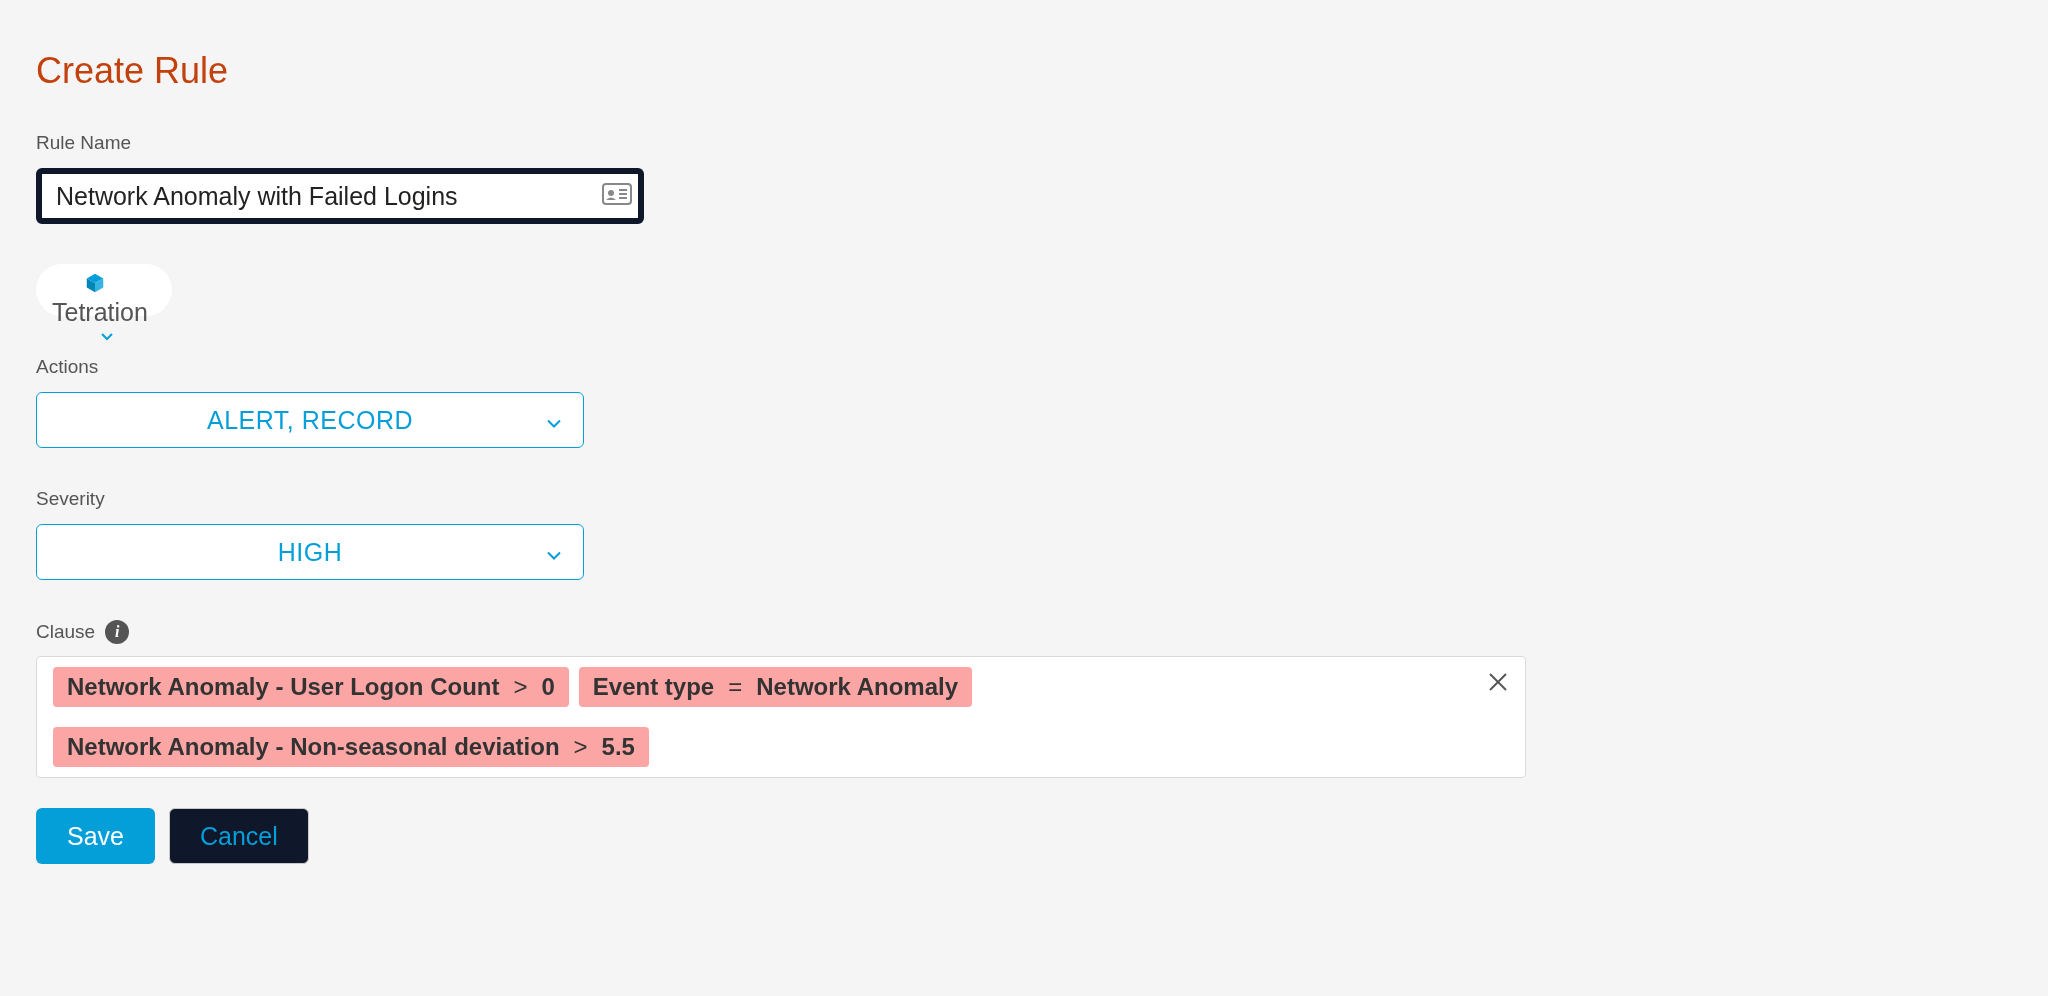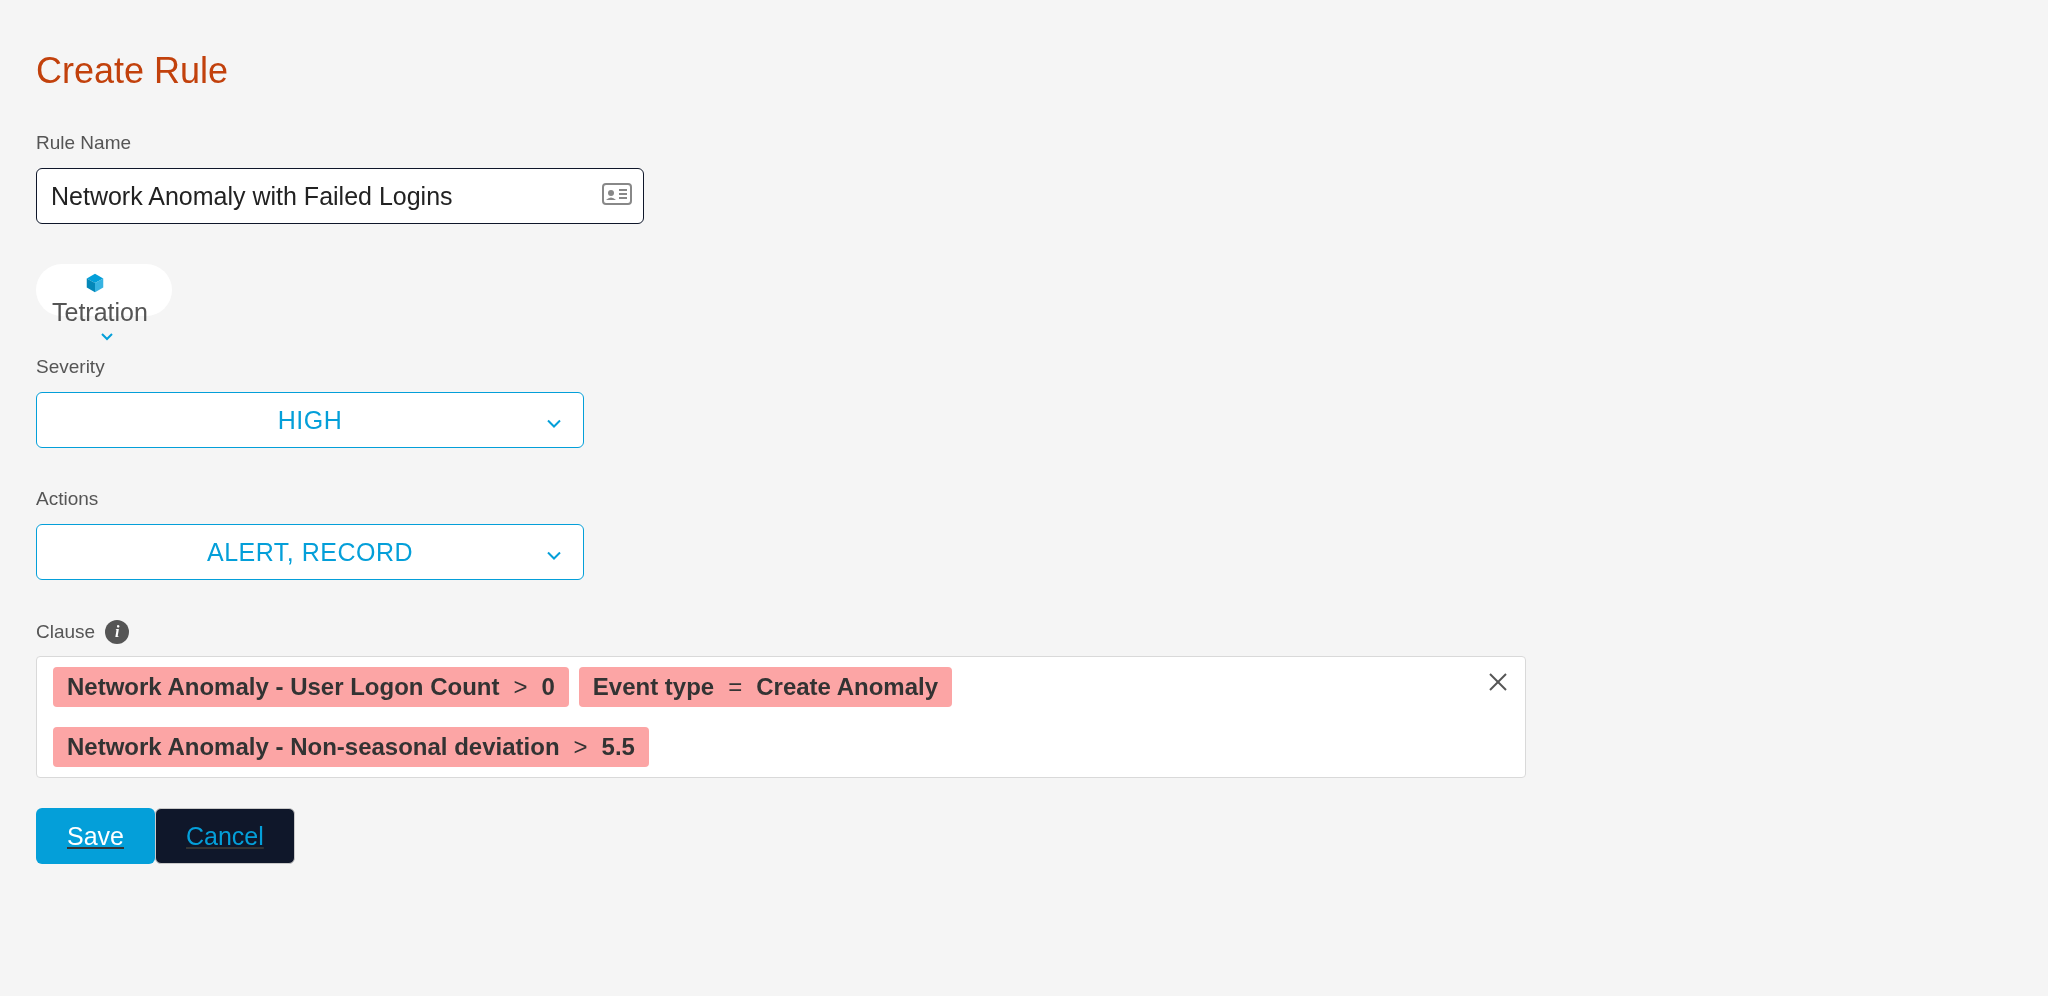--- a/index.html
+++ b/index.html
@@ -31,21 +31,21 @@
   }
 
   
   .text-input-wrap {
     position: relative;
     width: 608px;
   }
   .text-input {
     width: 100%;
     height: 56px;
-    border: 1px solid #0f172a;
+    border: 6px solid #0f172a;
     border-radius: 6px;
     background: #fff;
     font-size: 25px;
     padding: 6px 50px 6px 14px;
     color: #222;
     outline: none;
   }
   .input-badge-icon {
     position: absolute;
     right: 12px;
@@ -150,22 +150,22 @@
     font-weight: 600;
     color: #333;
     white-space: nowrap;
   }
   .pill .op { font-weight: 500; }
   .pill-break { flex-basis: 100%; height: 0; }
 
   
   .btn-row {
     display: flex;
+    gap: 14px;
     margin-top: 30px;
-    text-decoration: underline;
   }
   .btn {
     height: 56px;
     border-radius: 6px;
     font-size: 25px;
     padding: 0 30px;
     display: flex;
     align-items: center;
     justify-content: center;
     cursor: pointer;
@@ -217,35 +217,35 @@
       <span class="scope-text">Tetration</span>
       <span class="chevron">
         <svg width="12" height="8" viewBox="0 0 12 8">
             <path d="M1 1 L6 6 L11 1" fill="none" stroke="#049fd9" stroke-width="2"></path>
           </svg>
       </span>
     </div>
   </div>
 
   <div class="section">
-    <div class="field-label">Severity</div>
+    <div class="field-label">Actions</div>
     <div class="blue-select">
-      <span>HIGH</span>
+      <span>ALERT, RECORD</span>
       <span class="chevron">
         <svg width="14" height="9" viewBox="0 0 14 9">
             <path d="M1 1 L7 7 L13 1" fill="none" stroke="#049fd9" stroke-width="2"></path>
           </svg>
       </span>
     </div>
   </div>
 
   <div class="section">
-    <div class="field-label">Actions</div>
+    <div class="field-label">Severity</div>
     <div class="blue-select">
-      <span>ALERT, RECORD</span>
+      <span>HIGH</span>
       <span class="chevron">
         <svg width="14" height="9" viewBox="0 0 14 9">
             <path d="M1 1 L7 7 L13 1" fill="none" stroke="#049fd9" stroke-width="2"></path>
           </svg>
       </span>
     </div>
   </div>
 
   <div class="section" style="margin-bottom:16px;">
     <div class="clause-label-row">
@@ -254,21 +254,21 @@
     </div>
     <div class="clause-box">
       <div class="pill">
         <span>Network Anomaly - User Logon Count</span>
         <span class="op">&gt;</span>
         <span>0</span>
       </div>
       <div class="pill">
         <span>Event type</span>
         <span class="op">=</span>
-        <span>Create Anomaly</span>
+        <span>Network Anomaly</span>
       </div>
       <div class="pill-break"></div>
       <div class="pill">
         <span>Network Anomaly - Non-seasonal deviation</span>
         <span class="op">&gt;</span>
         <span>5.5</span>
       </div>
       <span class="clause-close">
         <svg width="22" height="22" viewBox="0 0 22 22">
           <line x1="3" y1="3" x2="19" y2="19" stroke="#555" stroke-width="2"></line>

